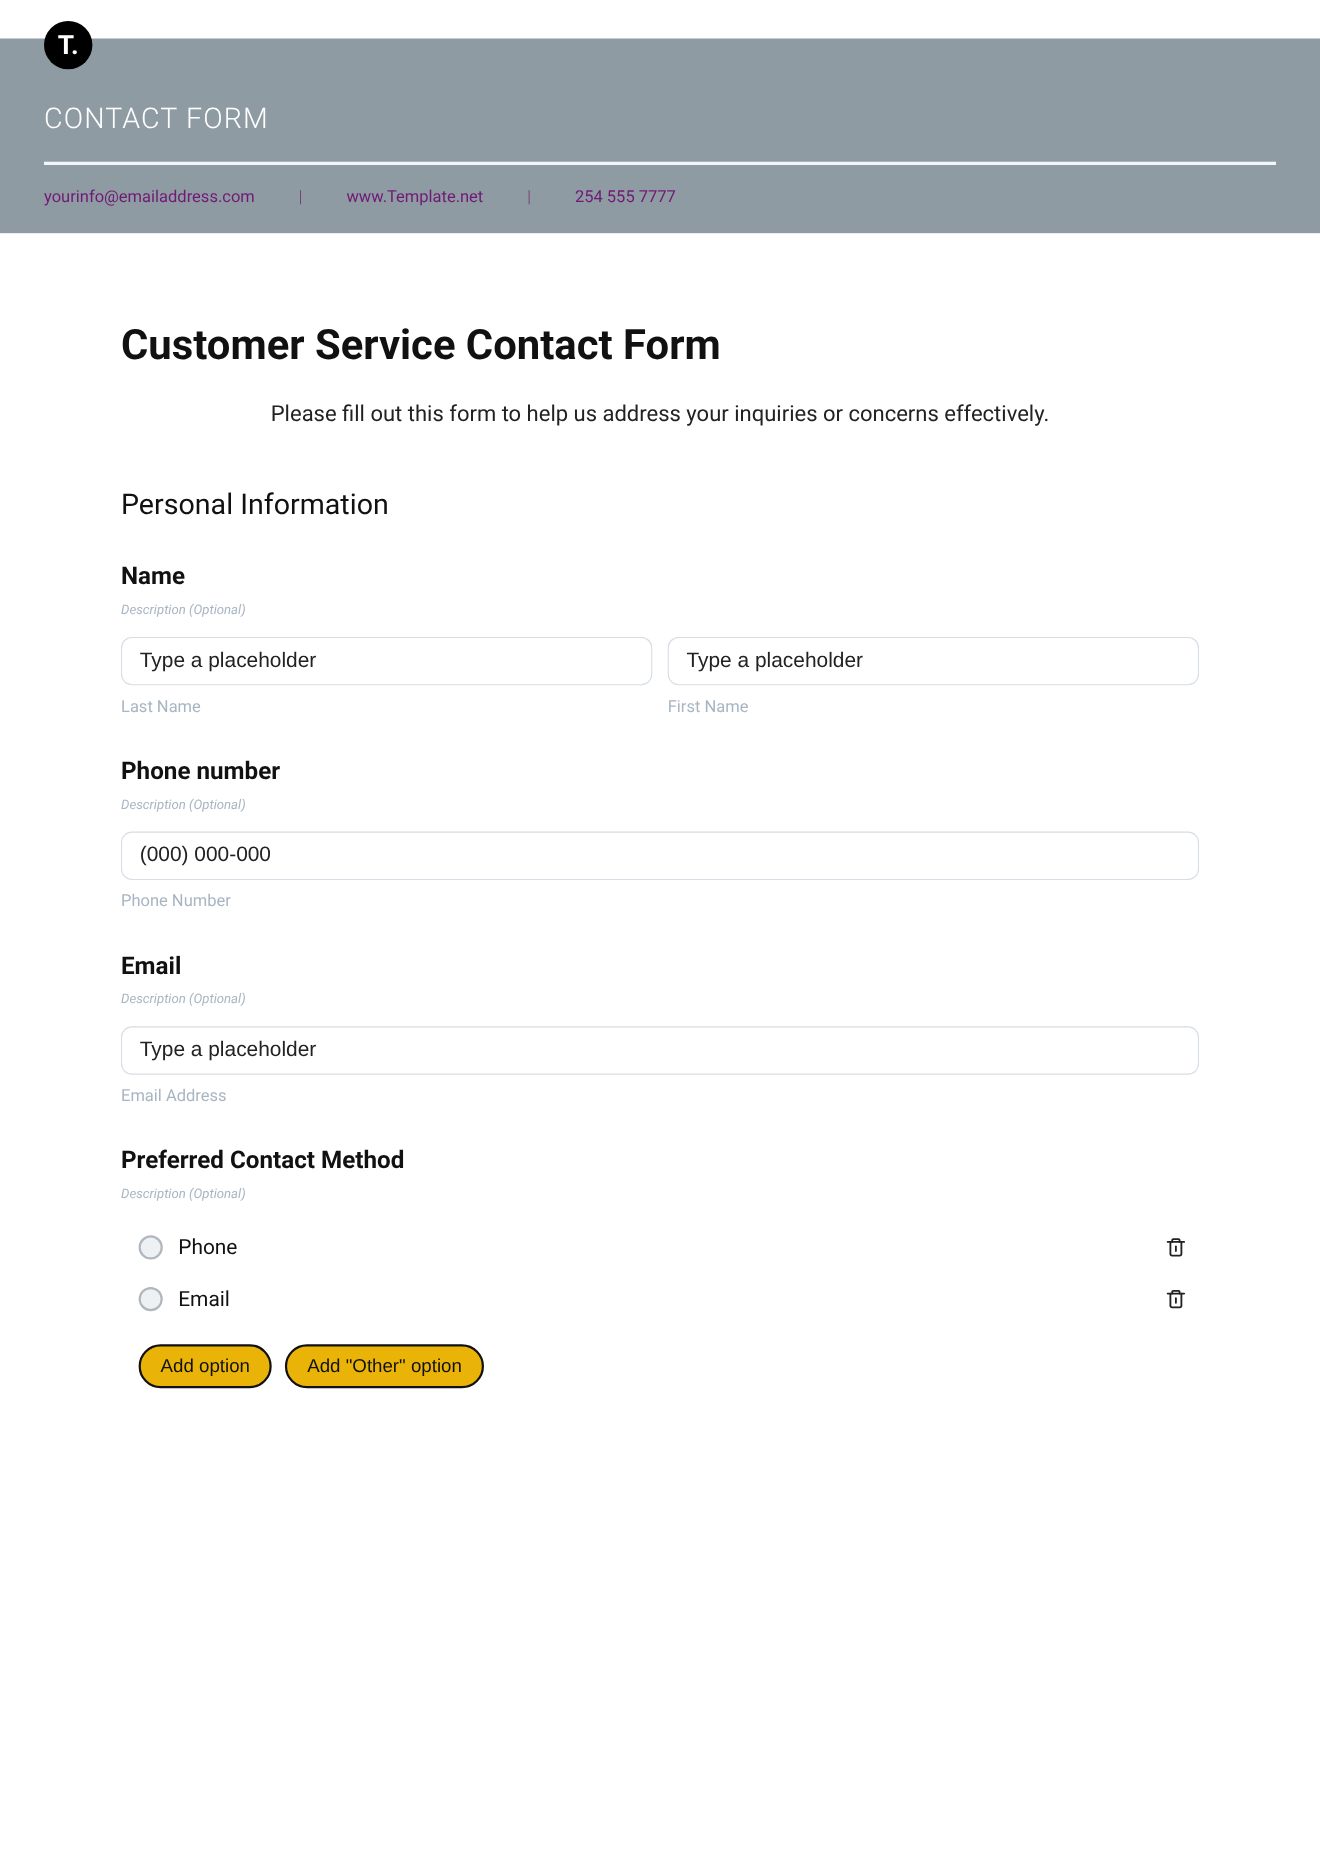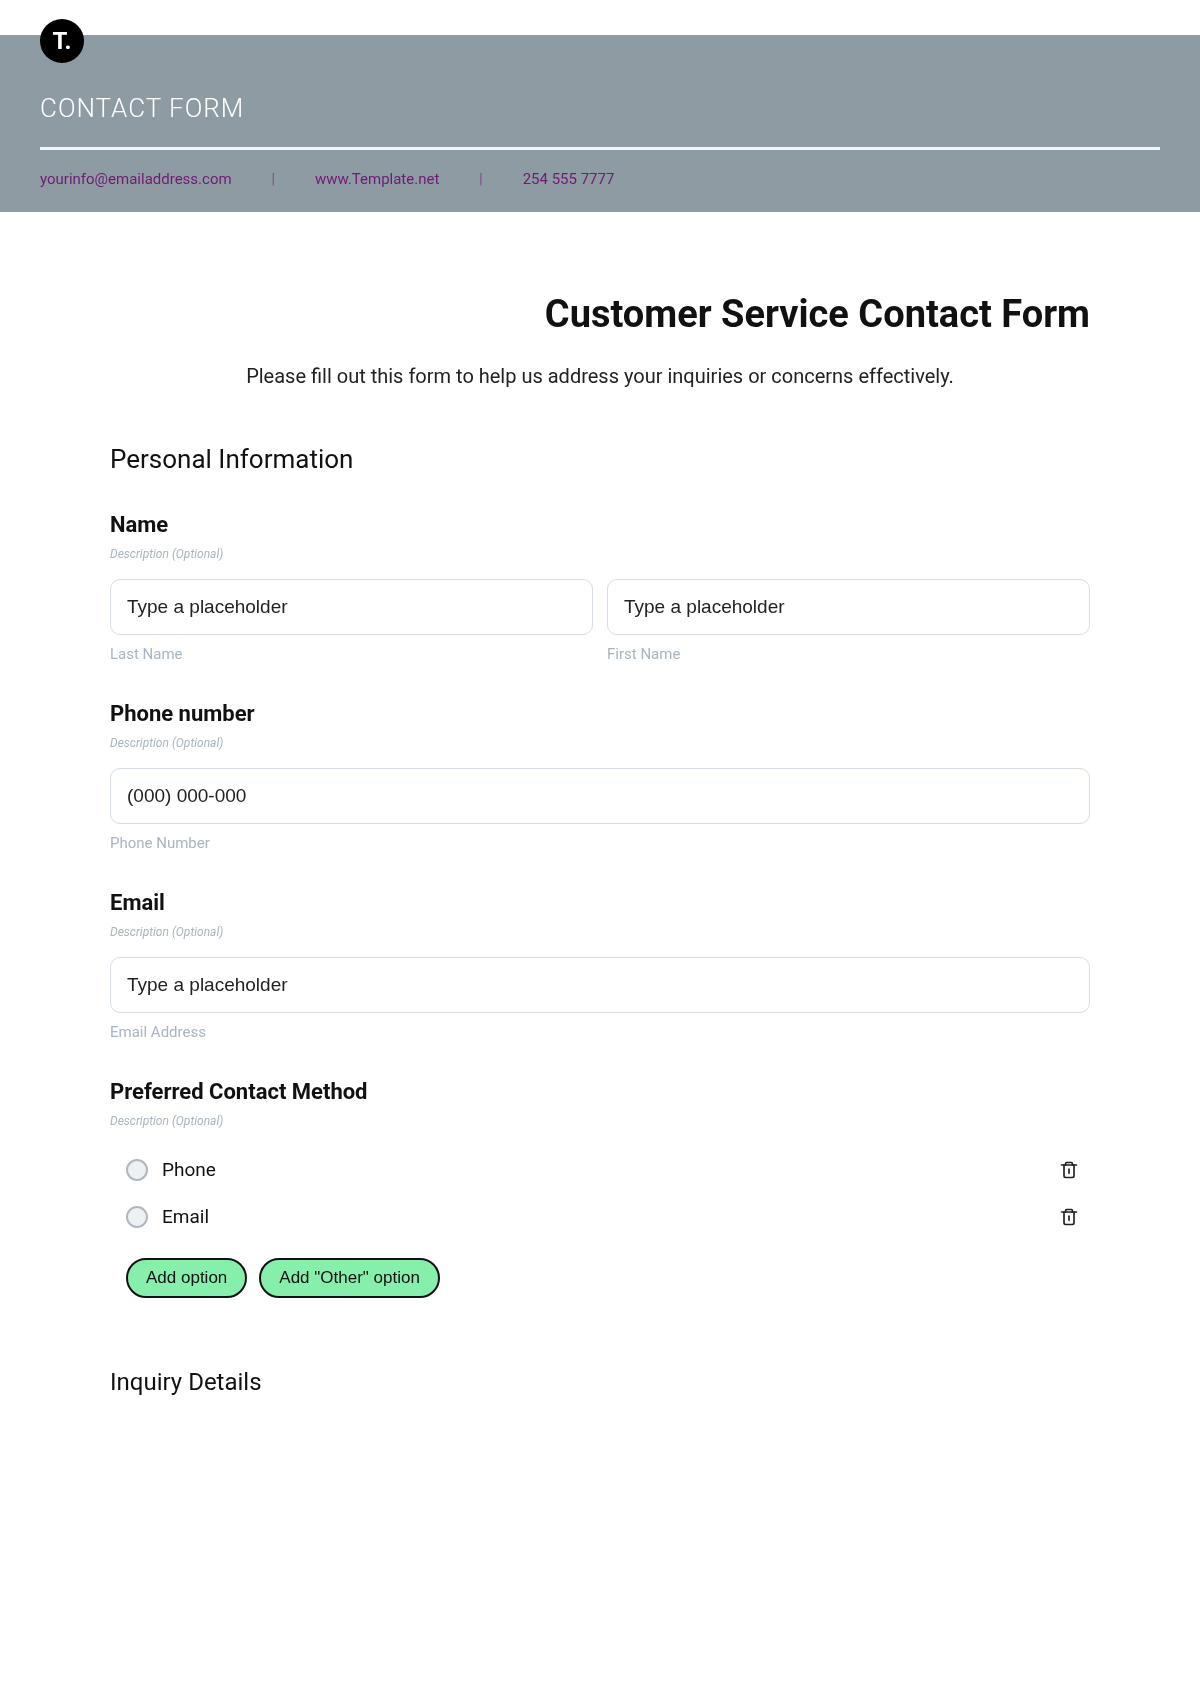--- a/index.html
+++ b/index.html
@@ -7,40 +7,40 @@
   .top-white { height: 35px; background: #fff; }
   .banner { background: #8f9ba3; position: relative; padding: 0 0 0 0; }
   .logo { position: absolute; top: -16px; left: 40px; width: 44px; height: 44px; border-radius: 50%; background: #000; color: #fff; display: flex; align-items: center; justify-content: center; font-weight: 700; font-size: 24px; }
   .banner-inner { padding: 56px 40px 0 40px; }
   .banner-title { color: #fff; font-weight: 800; font-size: 46px; letter-spacing: 1px; line-height: 1.1; }
   .banner-sub { color: #fff; font-weight: 300; font-size: 26px; letter-spacing: 1px; margin-top: 2px; }
   .banner-hr { margin: 24px 40px 0 40px; border: none; border-top: 3px solid #fff; opacity: 0.9;}
   .banner-contact { padding: 20px 40px 24px 40px; color: #701a75; font-size: 15px; display: flex; align-items: center; gap: 40px; }
   .banner-contact .divider { font-weight: 300; opacity: 0.9;}
   .page { padding: 80px 110px 40px 110px; }
-  .form-title { font-size: 38px; font-weight: 700; text-align: right; color: #111; }
+  .form-title { font-size: 38px; font-weight: 700; text-align: left; color: #111; }
   .form-intro { font-size: 20px; text-align: center; color: #222; margin-top: 28px; }
   .section-heading { font-size: 26px; font-weight: 400; color: #111; margin-top: 56px; }
   .field { margin-top: 38px; }
   .field-label { font-size: 22px; font-weight: 700; color: #111; }
   .field-desc { font-size: 12px; font-style: italic; color: #a8b5c2; margin-top: 10px; }
   .input-row { display: flex; gap: 14px; margin-top: 18px; }
-  .input { flex: 1; border: 1px solid #d6dde4; border-radius: 10px; padding: 14px 16px; font-size: 19px; color: #7f1d1d; height: 56px; }
+  .input { flex: 1; border: 1px solid #d6dde4; border-radius: 10px; padding: 14px 16px; font-size: 19px; color: #7f1d1d; height: 44px; }
   .input::placeholder { color: #222; }
   .sublabels { display: flex; gap: 14px; margin-top: 10px; }
   .sublabel { flex: 1; font-size: 15px; color: #a8b5c2; }
   .single-sub { margin-top: 10px; font-size: 15px; color: #a8b5c2; }
   .options { margin-top: 18px; }
   .option-row { display: flex; align-items: center; padding: 12px 0 12px 16px; }
   .radio { width: 22px; height: 22px; border: 2px solid #b0b7bf; border-radius: 50%; background: #eef1f3; flex-shrink: 0; }
   .option-label { font-size: 19px; color: #111; margin-left: 14px; flex: 1; }
   .trash { width: 22px; height: 22px; color: #333; cursor: pointer; display:flex; align-items:center; justify-content:center; margin-right: 10px;}
   .trash svg { width: 20px; height: 20px; stroke: #222; }
   .option-buttons { display: flex; gap: 12px; margin-top: 18px; padding-left: 16px;}
-  .pill-btn { border: 2px solid #111; background: #86efac; border-radius: 22px; padding: 8px 18px; font-size: 17px; font-weight: 500; cursor: pointer; color:#111;}
+  .pill-btn { border: 2px solid #111; background: #eab308; border-radius: 22px; padding: 8px 18px; font-size: 17px; font-weight: 500; cursor: pointer; color:#111;}
   .section-heading.inquiry { margin-top: 70px; font-size: 24px;}
 </style>
 </head>
 <body>
 
 <div class="top-white"></div>
 <div class="banner">
   <div class="logo">T.</div>
   <div class="banner-inner">
     <div class="banner-sub">CONTACT FORM</div>
@@ -120,14 +120,13 @@
             </svg>
         </span>
       </div>
     </div>
     <div class="option-buttons">
       <button class="pill-btn">Add option</button>
       <button class="pill-btn">Add "Other" option</button>
     </div>
   </div>
 
-  <h2 class="section-heading inquiry">Inquiry Details</h2>
 </div>
 
 </body></html>

